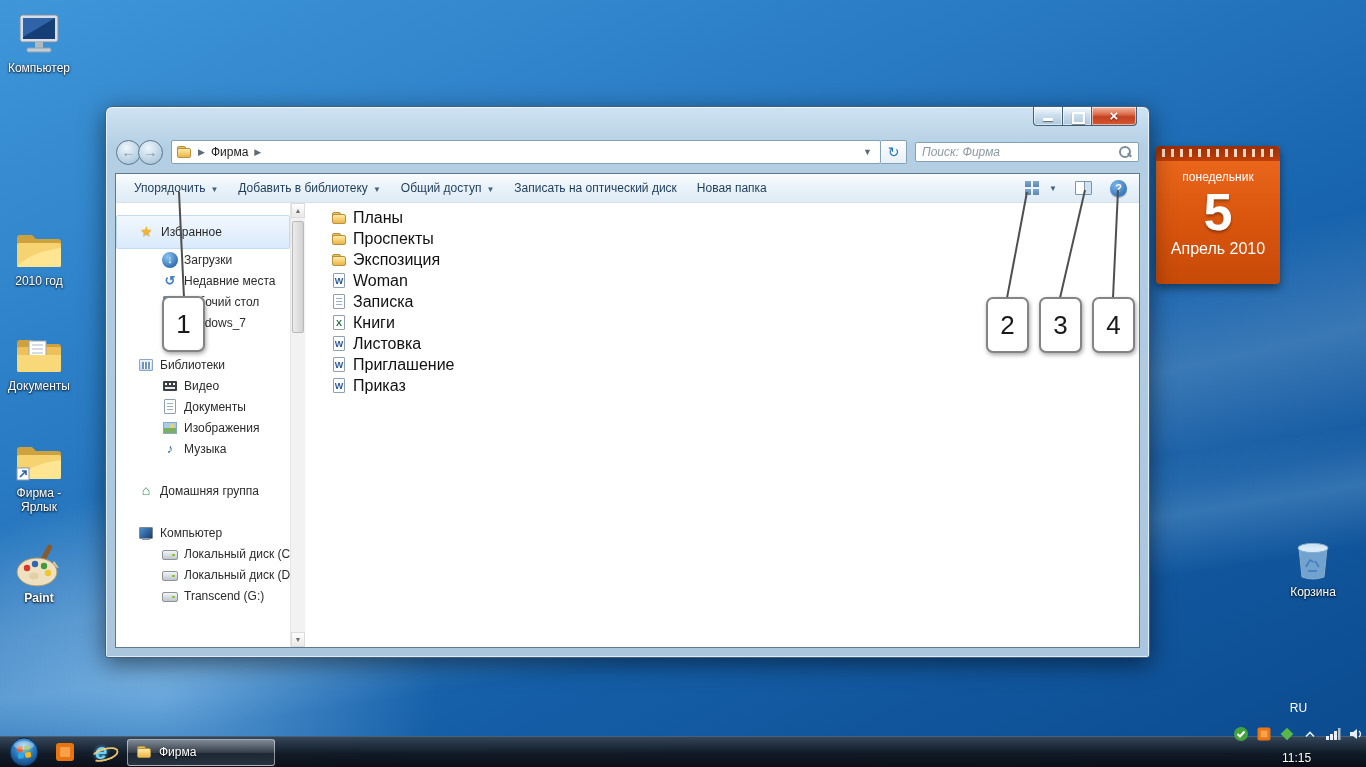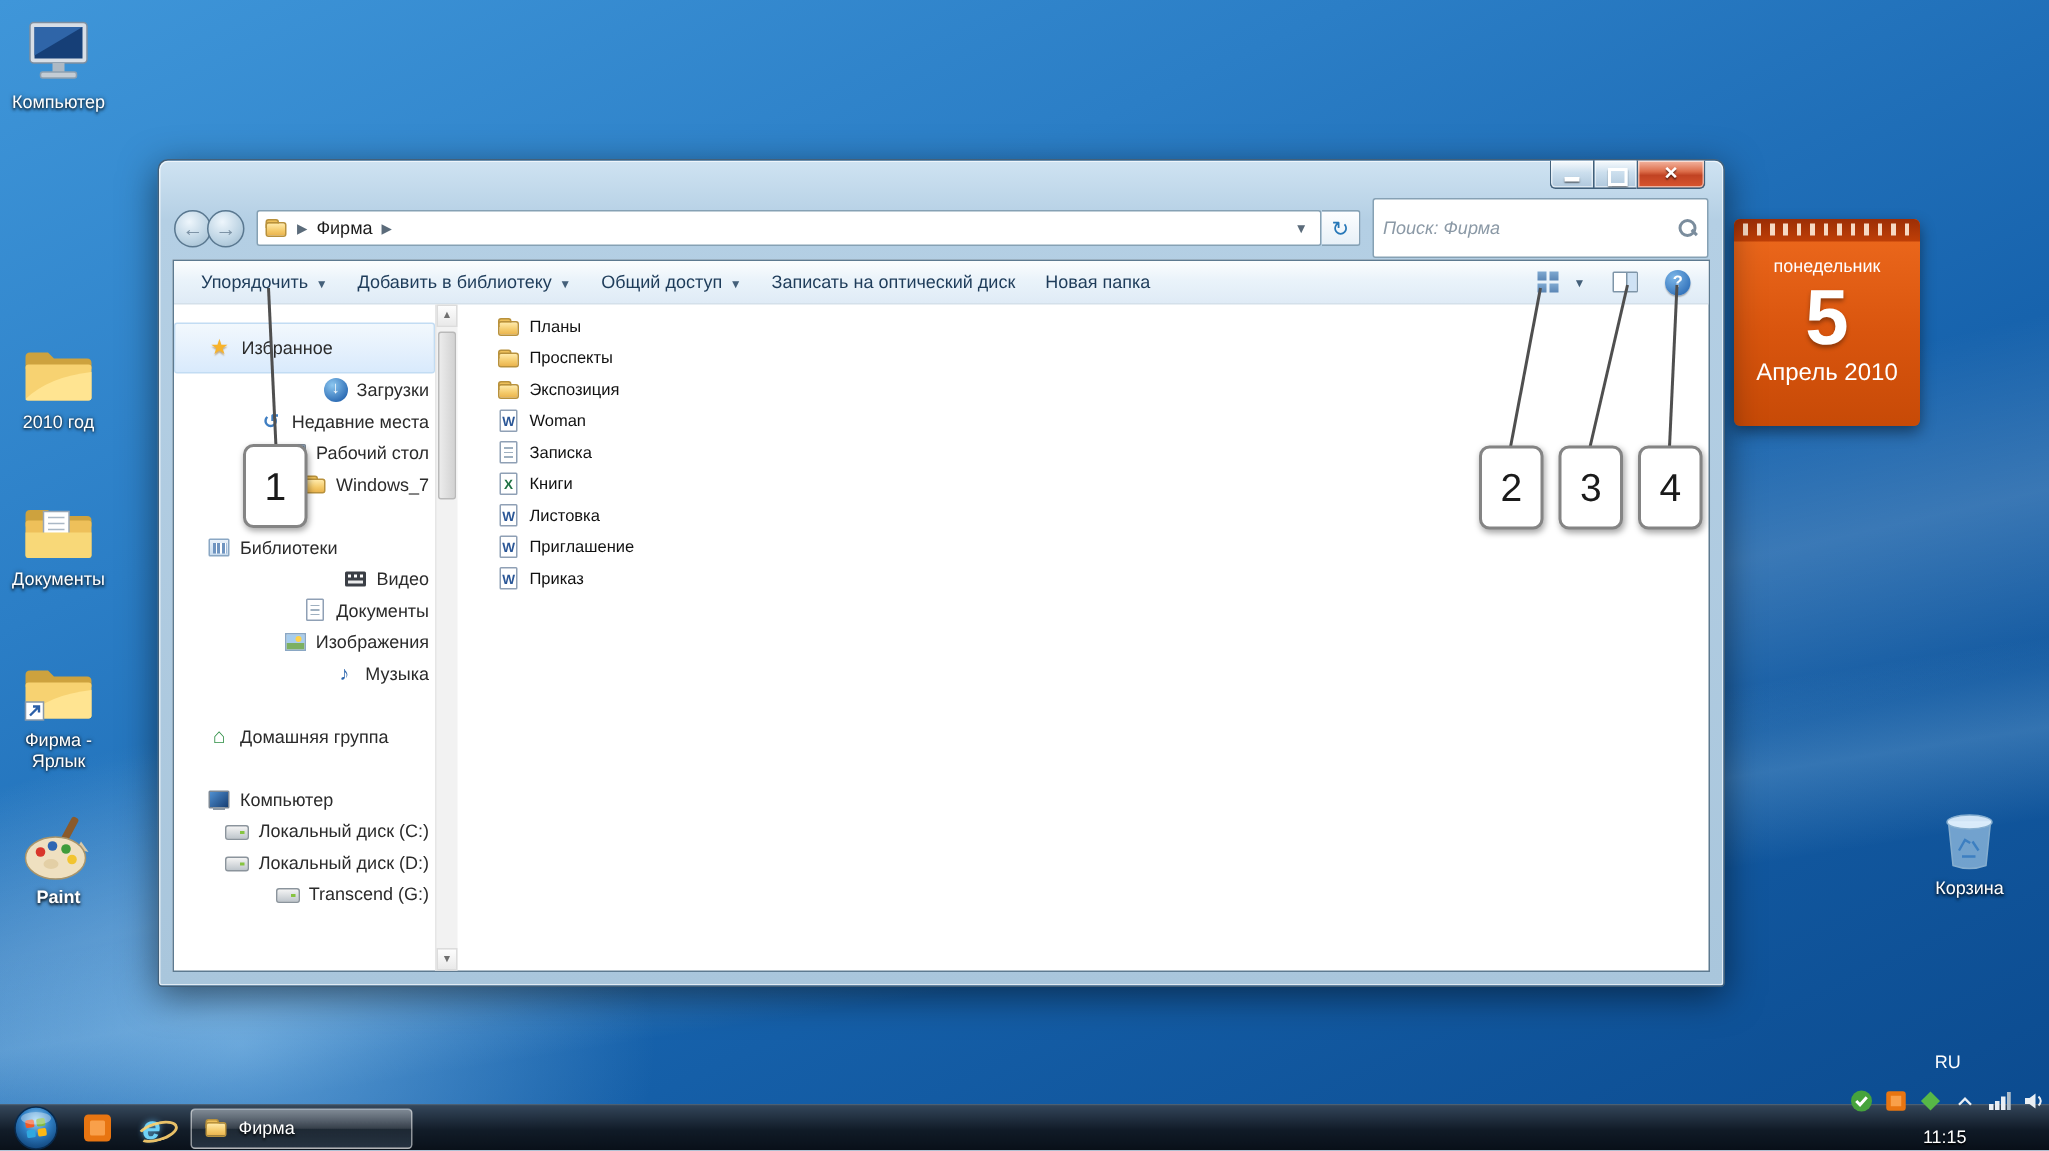--- a/index.html
+++ b/index.html
@@ -65,21 +65,21 @@
   .nav-circle.fwd{ margin-left:-3px; }
   .nav-circle::after{ position:absolute; inset:0; text-align:center; line-height:23px; font-size:14px; font-weight:bold; color:#7d93a6; }
   .nav-circle.back::after{ content:'←'; }
   .nav-circle.fwd::after{ content:'→'; }
   .addr-box{ flex:1; height:24px; margin-left:8px; background:#fff; border:1px solid #86a1b4; border-radius:2px;
     display:flex; align-items:center; padding:0 4px; font-size:12px; color:#1d1d1d; }
   .crumb-chevron{ color:#5b6b7a; font-size:9px; padding:0 6px; }
   .addr-caret{ margin-left:auto; color:#5b6b7a; font-size:9px; padding:0 4px; }
   .refresh-btn{ width:26px; height:24px; border:1px solid #86a1b4; border-left:none; background:linear-gradient(#fdfeff,#e7f0f7);
     text-align:center; line-height:22px; font-size:14px; color:#2778b8; border-radius:0 2px 2px 0; }
-  .search-box{ width:224px; height:40px; margin-left:8px; background:#fff; border:1px solid #86a1b4; border-radius:2px;
+  .search-box{ width:224px; height:20px; margin-left:8px; background:#fff; border:1px solid #86a1b4; border-radius:2px;
     display:flex; align-items:center; padding:0 6px; }
   .search-box input{ flex:1; border:none; outline:none; font-size:12px; font-family:"Liberation Sans",sans-serif; color:#333; background:transparent; }
   .search-box input::placeholder{ color:#8b99a6; font-style:italic; }
   .mag{ width:14px; height:14px; position:relative; flex:0 0 14px; }
   .mag::before{ content:''; position:absolute; left:1px; top:1px; width:8px; height:8px; border:2px solid #7b8d9d; border-radius:50%; }
   .mag::after{ content:''; position:absolute; left:9px; top:9px; width:5px; height:2px; background:#7b8d9d; transform:rotate(45deg); }
 
   .client{ position:absolute; left:9px; right:9px; top:66px; bottom:9px; background:#fff; border:1px solid #5d7a90; display:flex; flex-direction:column; }
   .cmdbar{ height:29px; flex:0 0 29px; display:flex; align-items:center; padding:0 8px;
     background:linear-gradient(180deg,#fbfdfe,#eaf3fa 45%,#dfebf6); border-bottom:1px solid #d4e0ea; font-size:12px; color:#1e3c5a; }
@@ -95,31 +95,31 @@
       linear-gradient(#7fa9d1,#5b86b5) 8px 8px/6px 6px no-repeat; }
   .preview-btn{ width:17px; height:14px; border:1px solid #7e95a8; background:#fff; position:relative; border-radius:1px; }
   .preview-btn::after{ content:''; position:absolute; right:0; top:0; bottom:0; width:6px; background:#cfe2f4; border-left:1px solid #7e95a8; }
   .help-btn{ width:17px; height:17px; border-radius:50%; background:radial-gradient(circle at 35% 30%,#7cb6e8,#1d5fae);
     color:#fff; font-size:11px; font-weight:bold; text-align:center; line-height:17px; box-shadow:0 1px 1px rgba(0,0,0,.3); }
 
   .body{ flex:1; display:flex; min-height:0; }
   .navpane{ width:174px; flex:0 0 174px; padding-top:12px; overflow:hidden; font-size:12px; color:#2b2b2b; }
   .nav-row{ height:21px; display:flex; align-items:center; gap:6px; padding-right:4px; white-space:nowrap; cursor:default; }
   .nav-row.lvl0{ padding-left:22px; }
-  .nav-row.lvl1{ padding-left:26px;justify-content:flex-end; }
+  .nav-row.lvl1{ padding-left:46px; }
   .nav-row.gap{ margin-top:21px; }
   .nav-row.sel{ background:linear-gradient(180deg,#f2f8fd,#d9eafc); border:1px solid #c2dcf3; border-radius:2px; height:34px; }
   .navscroll{ width:15px; flex:0 0 15px; background:#f2f2f2; border-left:1px solid #e6e6e6; display:flex; flex-direction:column; }
   .sb-btn{ height:15px; flex:0 0 15px; background:linear-gradient(#fdfdfd,#e9e9e9); border:1px solid #dcdcdc;
     font-size:7px; color:#6f6f6f; text-align:center; line-height:14px; }
   .sb-track{ flex:1; position:relative; }
   .sb-thumb{ position:absolute; left:1px; right:1px; top:3px; height:112px; border:1px solid #b9b9b9; border-radius:2px;
     background:linear-gradient(90deg,#ececec,#d2d2d2); }
 
-  .filelist{ flex:1; padding:4px 0 0 24px; font-size:11px; color:#111; overflow:hidden; }
+  .filelist{ flex:1; padding:4px 0 0 24px; font-size:16px; color:#111; overflow:hidden; }
   .file-row{ height:21px; display:flex; align-items:center; gap:6px; cursor:default; width:max-content; padding:0 6px 0 2px; }
 
   .details{ flex:0 0 70px; background:linear-gradient(180deg,#f0f6fc,#dfecf7); border-top:1px solid #ccd9e5; position:relative; }
   .details-icon{ position:absolute; left:14px; top:6px; }
   .details-text{ position:absolute; left:98px; top:12px; font-size:12px; color:#41525f; }
 
   
   .icn{ display:inline-block; width:16px; height:16px; position:relative; flex:0 0 16px; }
   .i-folder::before{ content:''; position:absolute; left:1px; top:2px; width:7px; height:4px; background:#eec05a; border:1px solid #b8913c; border-radius:2px 2px 0 0; }
   .i-folder::after{ content:''; position:absolute; left:1px; top:4px; right:1px; bottom:2px; border:1px solid #b8913c; border-radius:2px;

